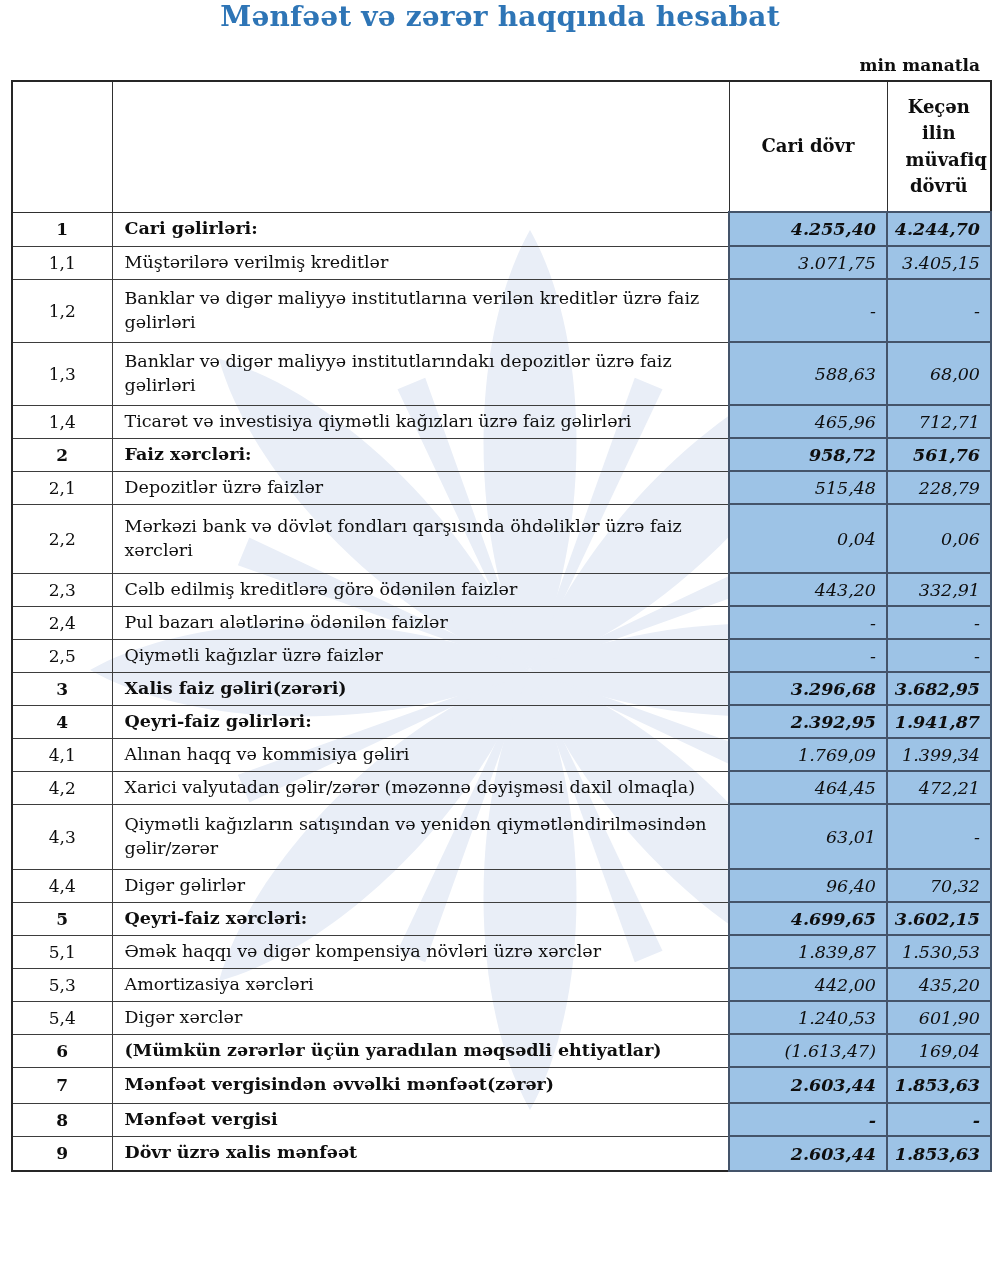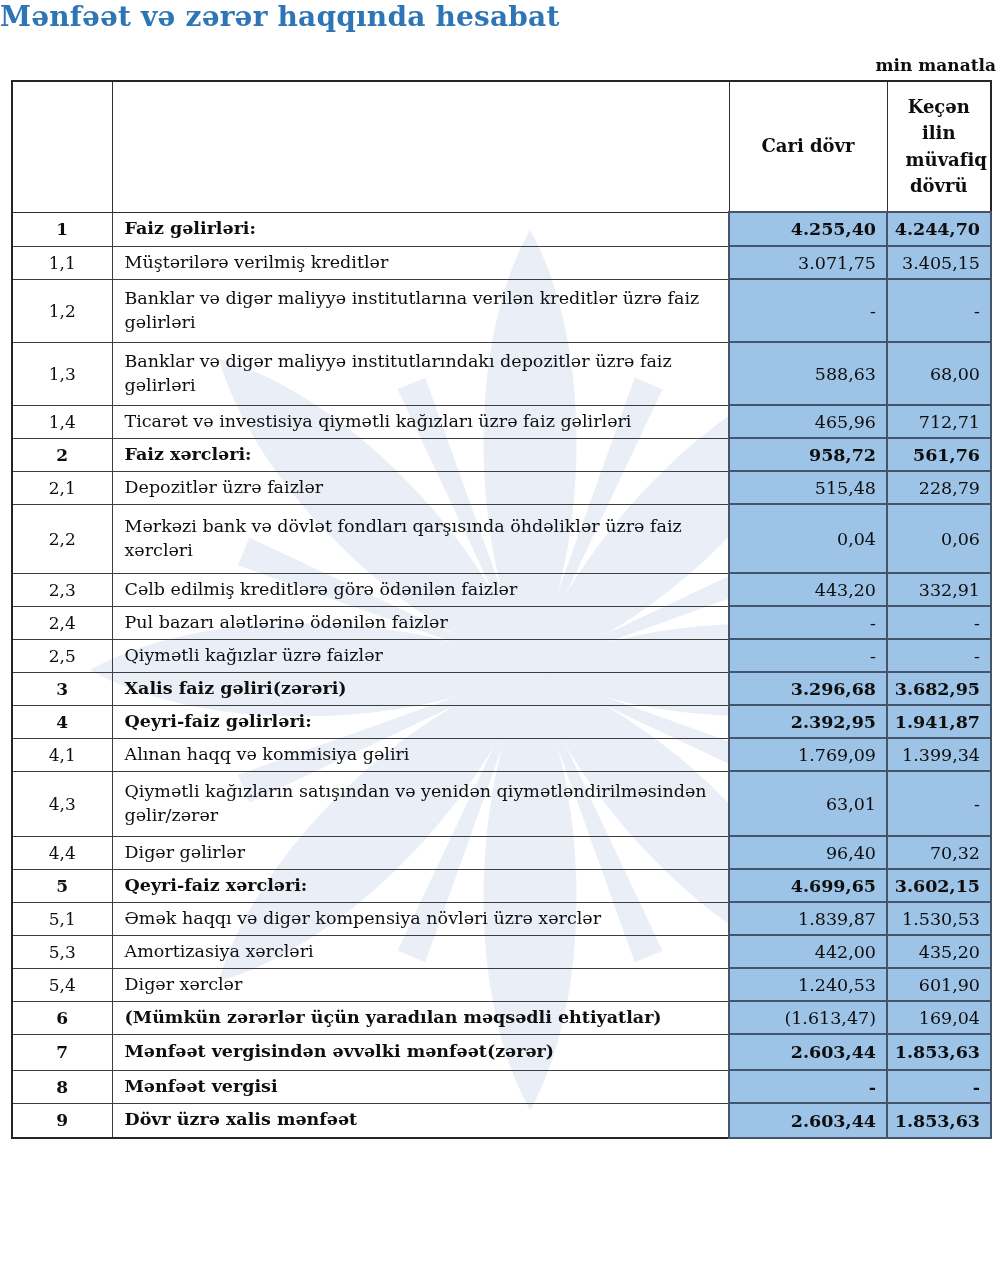--- a/index.html
+++ b/index.html
@@ -16,31 +16,32 @@
     --accent: #2e75b6;
     --val-bg: #9dc3e6;
     --val-border: #44546a;
     --wm: #e9eef7;
   }
   .page-title {
     position: absolute;
     top: 0px;
     left: 0;
     width: 1000px;
+    text-align: center;
     font-size: 28px;
     font-weight: bold;
     color: var(--accent);
     letter-spacing: 0.2px;
     margin: 0;
     z-index: 3;
   }
   .unit-note {
     position: absolute;
     top: 55px;
-    right: 4px;
+    right: 20px;
     font-size: 17px;
     font-weight: bold;
     color: #0f0f0f;
     z-index: 3;
   }
   .watermark {
     position: absolute;
     left: 90px;
     top: 215px;
     width: 880px;
@@ -95,20 +96,21 @@
     padding: 2px 10px 2px 12px;
     line-height: 1.35;
     background: transparent;
   }
   td.val-cell {
     border: 2px solid var(--val-border);
     background: var(--val-bg);
     text-align: right;
     font-size: 17.5px;
     padding: 2px 10px 2px 4px;
+    font-style: italic;
   }
   tr.bold-row td { font-weight: bold; }
   tr.values-regular td.val-cell { font-weight: normal; }
 </style>
 </head>
 <body>
 
 <svg class="watermark" viewBox="0 0 880 930" xmlns="http://www.w3.org/2000/svg" aria-hidden="true">
   <g class="wm-petals" transform="translate(440,455)">
 
@@ -149,21 +151,21 @@
       <tr class="header-row">
         <th></th>
         <th></th>
         <th>Cari dövr</th>
         <th>Keçən ilin müvafiq dövrü</th>
       </tr>
     </thead>
     <tbody id="report-body">
         <tr class="data-row bold-row" style="height: 34px;">
     <td class="num-cell">1</td>
-    <td class="label-cell">Faiz gəlirləri:</td>
+    <td class="label-cell">Cari gəlirləri:</td>
     <td class="val-cell">4.255,40</td>
     <td class="val-cell">4.244,70</td>
   </tr>
         <tr class="data-row">
     <td class="num-cell">1,1</td>
     <td class="label-cell">Müştərilərə verilmiş kreditlər</td>
     <td class="val-cell">3.071,75</td>
     <td class="val-cell">3.405,15</td>
   </tr>
         <tr class="data-row" style="height: 63px; padding-left: 28px;">
@@ -231,20 +233,26 @@
     <td class="label-cell">Qeyri-faiz gəlirləri:</td>
     <td class="val-cell">2.392,95</td>
     <td class="val-cell">1.941,87</td>
   </tr>
         <tr class="data-row">
     <td class="num-cell">4,1</td>
     <td class="label-cell">Alınan haqq və kommisiya gəliri</td>
     <td class="val-cell">1.769,09</td>
     <td class="val-cell">1.399,34</td>
   </tr>
+        <tr class="data-row">
+    <td class="num-cell">4,2</td>
+    <td class="label-cell">Xarici valyutadan gəlir/zərər (məzənnə dəyişməsi daxil olmaqla)</td>
+    <td class="val-cell">464,45</td>
+    <td class="val-cell">472,21</td>
+  </tr>
         <tr class="data-row" style="height: 65px;">
     <td class="num-cell">4,3</td>
     <td class="label-cell">Qiymətli kağızların satışından və yenidən qiymətləndirilməsindən gəlir/zərər</td>
     <td class="val-cell">63,01</td>
     <td class="val-cell">-</td>
   </tr>
         <tr class="data-row">
     <td class="num-cell">4,4</td>
     <td class="label-cell">Digər gəlirlər</td>
     <td class="val-cell">96,40</td>

